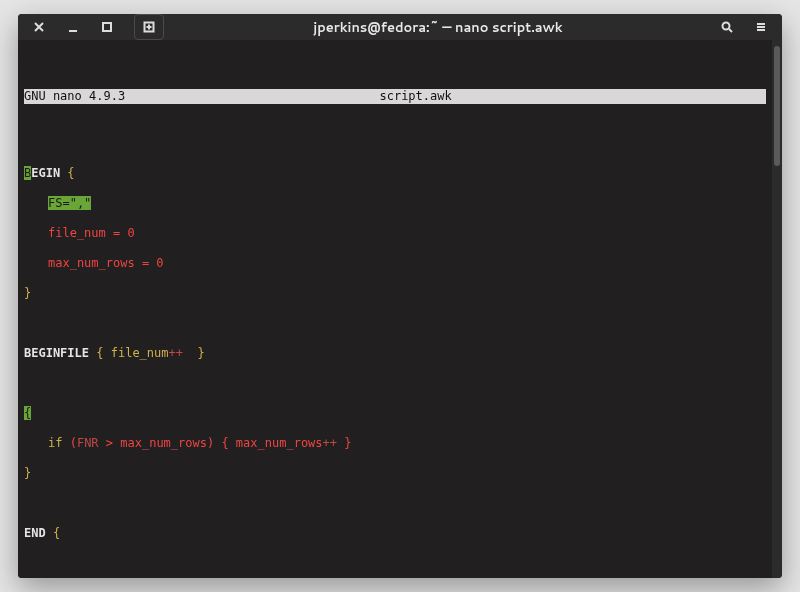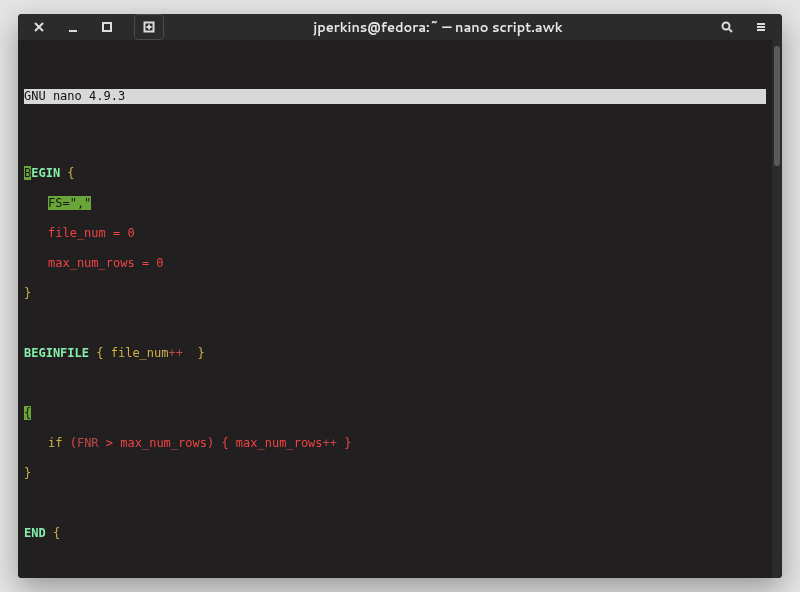--- a/index.html
+++ b/index.html
@@ -38,21 +38,21 @@
   .nano-header {
     background: #d8d8d8; color: #111; display: flex; font-weight: 400;
     height: 15px; line-height: 15px;
   }
   .nano-header .version { }
   .nano-header .fname { flex:1; text-align: center; }
   
   .code { margin-top: 2px; }
   .ln { height: 15px; }
   .ind1 { padding-left: 24px; }
-  .c-green  { color: #86efac; font-weight: bold; }
+  .c-green  { color: #e5e5e5; font-weight: bold; }
   .c-yellow { color: #d0b24a; }
   .c-red    { color: #c14747; }
   .c-grey   { color: #ef4444; }
   .hi-green { background: #6aa537; color: #1a1a1a; }
   .cursor   { background: #6aa537; color: #1a1a1a; }
 </style>
 </head>
 <body>
 
 <div class="window">
@@ -95,20 +95,21 @@
           </svg>
       </div>
     </div>
   </div>
 
   <div class="term-wrap">
     <div class="term">
       
       <div class="nano-header">
         <span class="version">GNU nano 4.9.3</span>
+        <span class="fname">script.awk</span>
         <span style="width:60px"></span>
       </div>
 
       <div class="code">
 <div class="ln"><span class="hi-green">B</span><span class="c-green" style="">EGIN</span><span class="c-yellow"> {</span></div>
 <div class="ln ind1"><span class="hi-green">FS=","</span></div>
 <div class="ln ind1"><span class="c-grey">file_num = 0</span></div>
 <div class="ln ind1"><span class="c-grey">max_num_rows = 0</span></div>
 <div class="ln"><span class="c-yellow">}</span></div>
 <div class="ln"></div>

